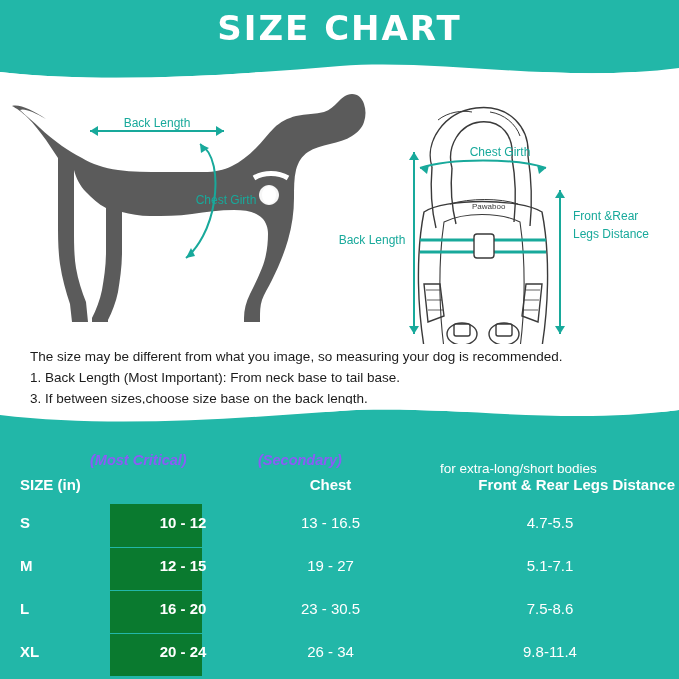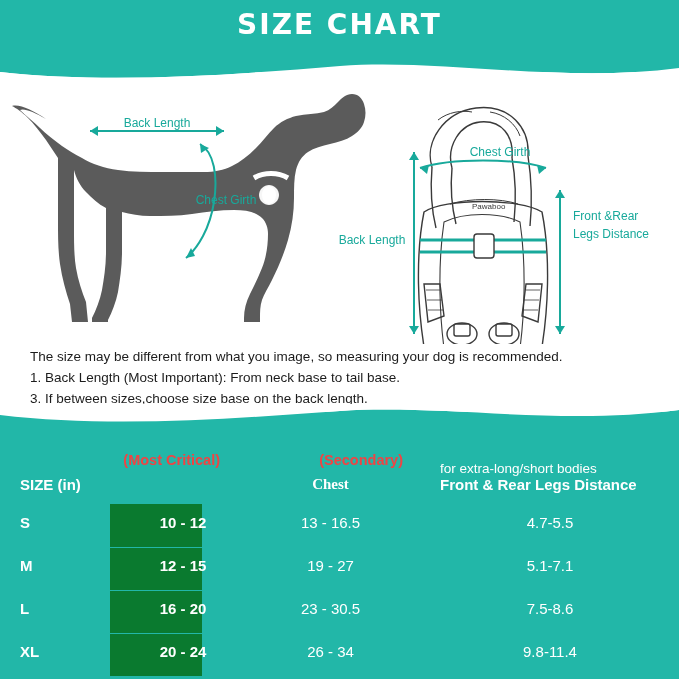--- a/index.html
+++ b/index.html
@@ -28,21 +28,21 @@
     height: 72px;
     background: #22b7a8;
   }
   .header-title {
     position: absolute;
     left: 0;
     top: 8px;
     width: 679px;
     text-align: center;
     color: #ffffff;
-    font-size: 28px;
+    font-size: 34px;
     font-weight: bold;
     letter-spacing: 2px;
     font-family: "DejaVu Sans", sans-serif;
   }
   .header-wave {
     position: absolute;
     left: 0;
     top: 58px;
     width: 679px;
     height: 26px;
@@ -100,24 +100,25 @@
     color: #ffffff;
   }
   .th-row {
     position: absolute;
     left: 0; top: 0;
     width: 679px;
     height: 80px;
   }
   .critical {
     position: absolute;
-    color: #ef4444;
+    color: #8b5cf6;
     font-size: 14.5px;
     font-weight: bold;
-    text-align: right;
+    text-align: left;
+    font-style: italic;
   }
   .crit-back { left: 90px; top: 28px; width: 130px; }
   .crit-chest { left: 258px; top: 28px; width: 145px; }
 
   .ref-note {
     position: absolute;
     left: 440px;
     top: 20px;
     width: 235px;
     color: #ffffff;
@@ -128,22 +129,22 @@
   .col-head {
     position: absolute;
     top: 52px;
     color: #ffffff;
     font-size: 15px;
     font-weight: bold;
     text-align: center;
   }
   .ch-size  { left: 10px;  width: 90px; text-align: left; padding-left: 10px;}
   .ch-back  { left: 90px;  width: 130px; }
-  .ch-chest { left: 258px; width: 145px; font-family: Liberation Serif, serif; }
-  .ch-legs  { left: 440px; width: 235px; text-align: left; }
+  .ch-chest { left: 258px; width: 145px; }
+  .ch-legs  { left: 440px; width: 235px; text-align: right; }
 
   .row {
     position: absolute;
     left: 0;
     width: 679px;
     height: 43px;
   }
   .cell {
     position: absolute;
     top: 10px;

